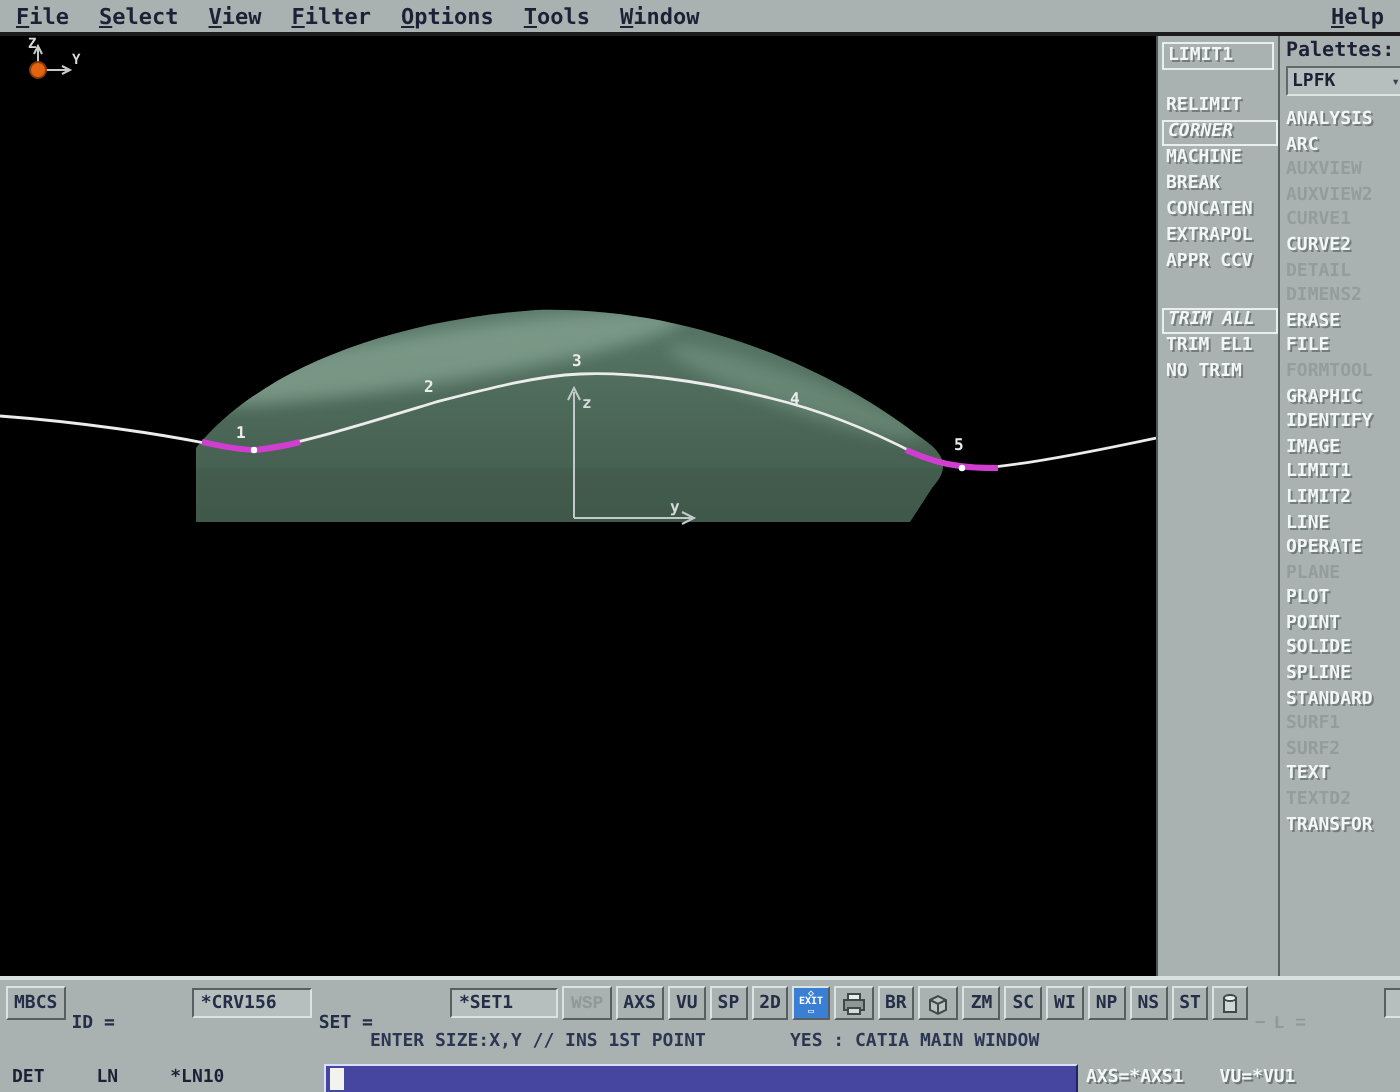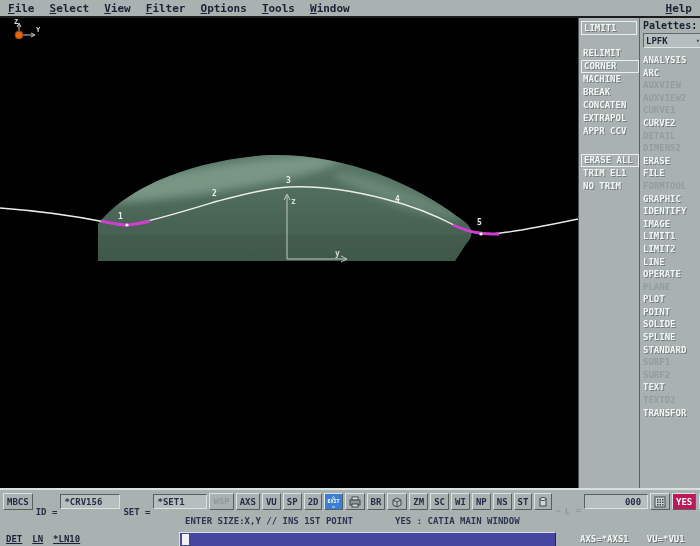--- a/index.html
+++ b/index.html
@@ -23,21 +23,21 @@
   .canvas{width:578px;height:470px;background:#000;position:relative;flex:none;}
   .canvas svg{position:absolute;left:0;top:0;}
   
   .fn-panel{
     width:58px;flex:none;background:#a9b2b1;border-left:1px solid #4a5454;
     padding:2px 0 0 2px;font-size:9px;font-weight:bold;
     color:#f2f6f4;text-shadow:1px 1px 0 #737d7d;
   }
   .fn-title{border:1px solid #e9efee;padding:1px 2px;margin:1px 2px 12px 0;display:block;}
   .fn-item{padding:0 2px;height:13px;line-height:13px;white-space:nowrap;cursor:default;}
-  .fn-item.boxed{border:1px solid #e9efee;height:11px;line-height:11px;}
+  .fn-item.boxed{border:1px solid #e9efee;height:11px;line-height:11px;font-style:italic;}
   .fn-gap{height:16px;}
   
   .palette-panel{
     width:63px;flex:none;background:#a9b2b1;border-left:1px solid #5a6464;
     padding:1px 0 0 3px;font-size:9px;font-weight:bold;
   }
   .palette-label{color:#1b2236;font-size:10px;height:13px;line-height:13px;}
   .palette-select{
     margin:1px 3px 6px 0;height:13px;display:flex;align-items:center;justify-content:space-between;
     padding:0 2px;color:#1b2236;background:#b6bfbe;
@@ -59,21 +59,21 @@
   .tb-btn{
     height:15px;flex:none;display:flex;align-items:center;justify-content:center;
     padding:0 3px;background:#a9b2b1;cursor:default;white-space:nowrap;
     border-top:1px solid #dbe3e2;border-left:1px solid #dbe3e2;
     border-bottom:1px solid #566060;border-right:1px solid #566060;
   }
   .tb-field{
     height:13px;flex:none;display:flex;align-items:center;padding:0 3px;
     background:#b6bfbe;color:#242e46;white-space:nowrap;
     border-top:1px solid #566060;border-left:1px solid #566060;
-    border-bottom:1px solid #dbe3e2;border-right:1px solid #dbe3e2;
+    border-bottom:1px solid #dbe3e2;border-right:1px solid #dbe3e2;margin-left:36px;
   }
   .tb-label{padding:0 1px;white-space:nowrap;margin-top:21px;}
   .dimtxt{color:#8f9998 !important;font-family:Liberation Mono, monospace;}
   .exit-btn{background:#3b7fd4;color:#fff;flex-direction:column;line-height:4px;padding:0 2px;}
   .exit-btn .glyph{font-size:5px;line-height:4px;}
   .exit-btn .txt{font-size:5px;line-height:5px;letter-spacing:0;}
   .yes-group{margin-left:auto;display:flex;gap:3px;margin-right:4px;}
   .tb-yes{background:#be185d;color:#f2fff2;}
   .tb-no{background:#c52b38;color:#4d040d;}
   .tb-int{background:#cf8f06;color:#3e2b00;}
@@ -82,28 +82,28 @@
     height:15px;display:flex;align-items:center;background:#a9b2b1;
     font-size:9px;font-weight:bold;color:#2c3652;
   }
   .status-prompt{margin-left:185px;white-space:nowrap;}
   .status-window{margin-left:42px;white-space:nowrap;}
   
   .bottombar{
     height:22px;display:flex;align-items:center;background:#a9b2b1;
     font-size:9px;font-weight:bold;
   }
-  .bb-left{width:179px;flex:none;color:#1b2236;display:flex;gap:10px;padding-left:6px;box-sizing:border-box;text-decoration:underline;}
+  .bb-left{width:162px;flex:none;color:#1b2236;display:flex;gap:26px;padding-left:6px;box-sizing:border-box;}
   .bb-input{
     width:377px;height:15px;flex:none;background:#4646a0;position:relative;
     border-top:1px solid #d8e0ff;border-left:1px solid #d8e0ff;
     border-bottom:1px solid #24245c;border-right:1px solid #24245c;box-sizing:border-box;
   }
   .bb-cursor{position:absolute;left:2px;top:1px;width:7px;height:11px;background:#f2f2ee;}
-  .bb-right{flex:1;display:flex;gap:18px;padding-left:24px;color:#f2f6f4;text-shadow:1px 1px 0 #6a7474;white-space:nowrap;}
+  .bb-right{flex:1;display:flex;gap:18px;padding-left:4px;color:#f2f6f4;text-shadow:1px 1px 0 #6a7474;white-space:nowrap;}
   
   .icon12{display:block;}
 </style>
 </head>
 <body>
 
 <div class="app">
 
   <div class="menubar">
     <span class="menu-item">File</span>
@@ -185,21 +185,21 @@
     <div class="fn-panel">
       <span class="fn-title">LIMIT1</span>
       <div class="fn-item">RELIMIT</div>
       <div class="fn-item boxed">CORNER</div>
       <div class="fn-item">MACHINE</div>
       <div class="fn-item">BREAK</div>
       <div class="fn-item">CONCATEN</div>
       <div class="fn-item">EXTRAPOL</div>
       <div class="fn-item">APPR CCV</div>
       <div class="fn-gap"></div>
-      <div class="fn-item boxed">ERASE ALL</div>
+      <div class="fn-item boxed">TRIM ALL</div>
       <div class="fn-item">TRIM EL1</div>
       <div class="fn-item">NO TRIM</div>
     </div>
 
     <div class="palette-panel">
       <div class="palette-label">Palettes:</div>
       <div class="palette-select">
         <span>LPFK</span>
         <span class="dd-arrow">▾</span>
       </div>

